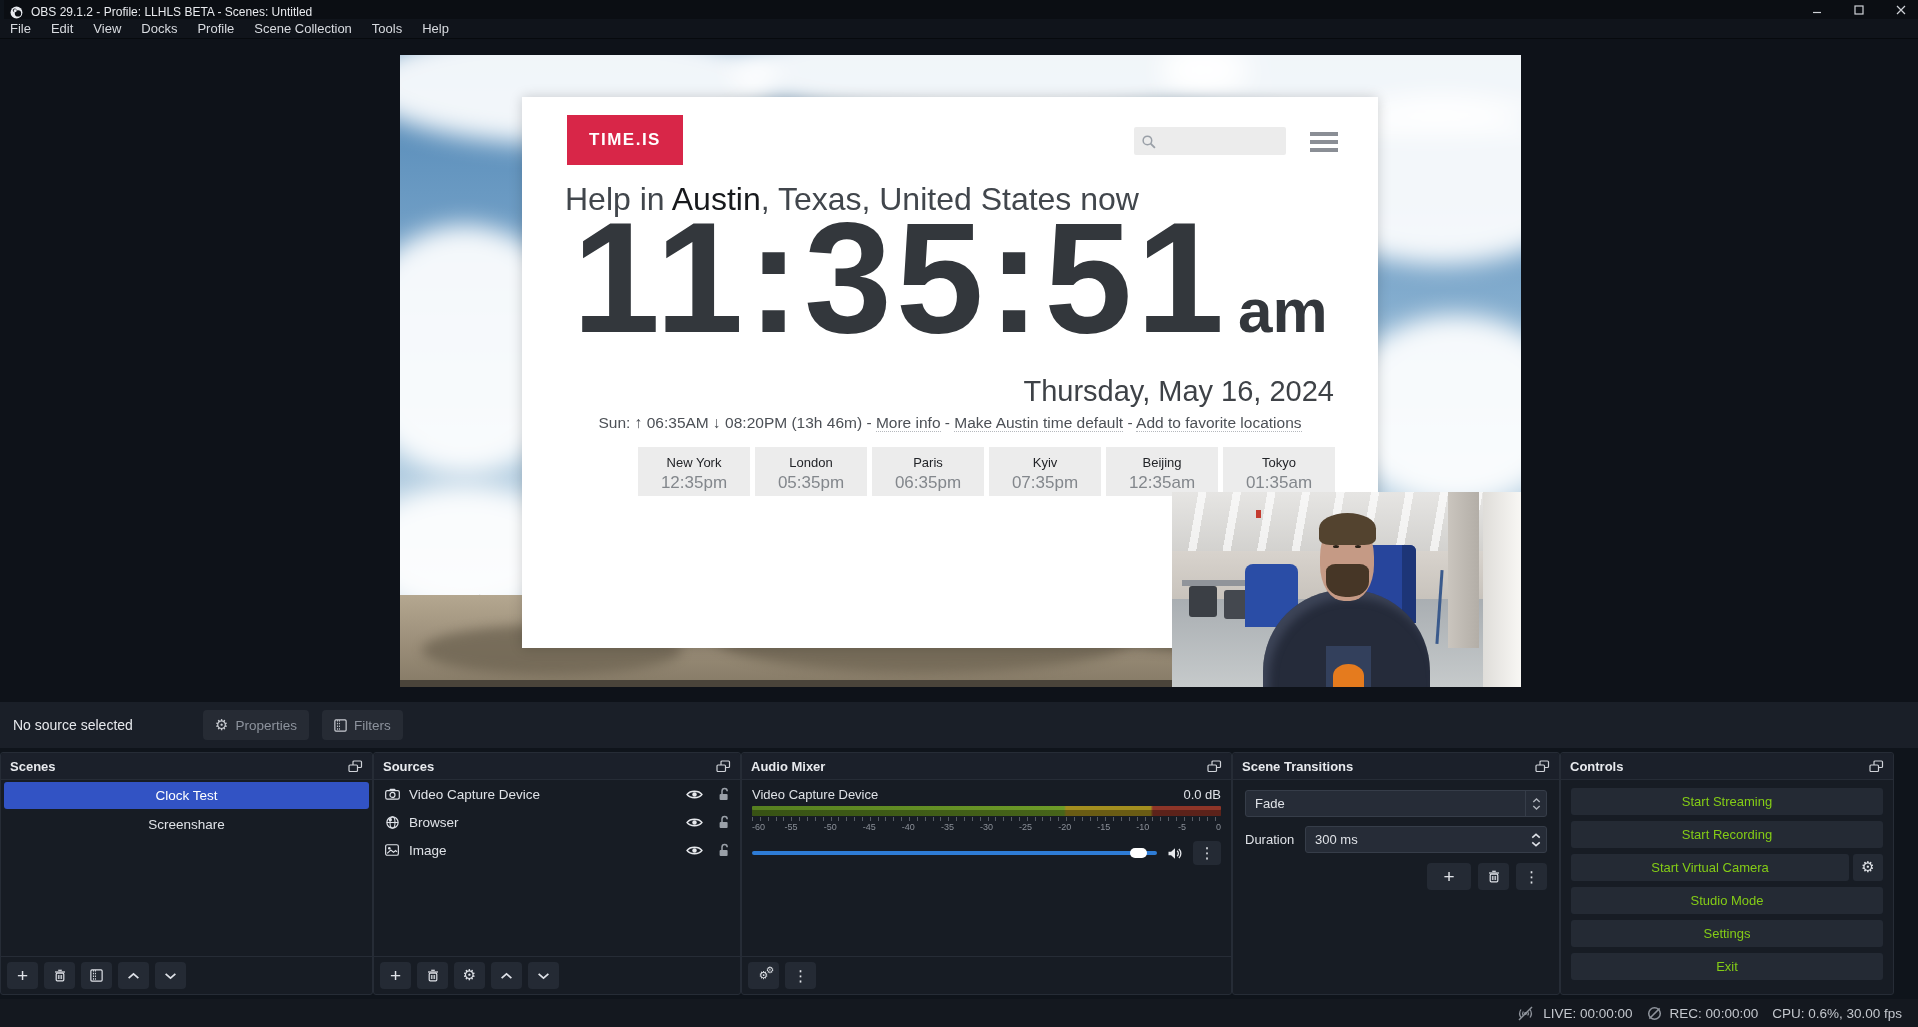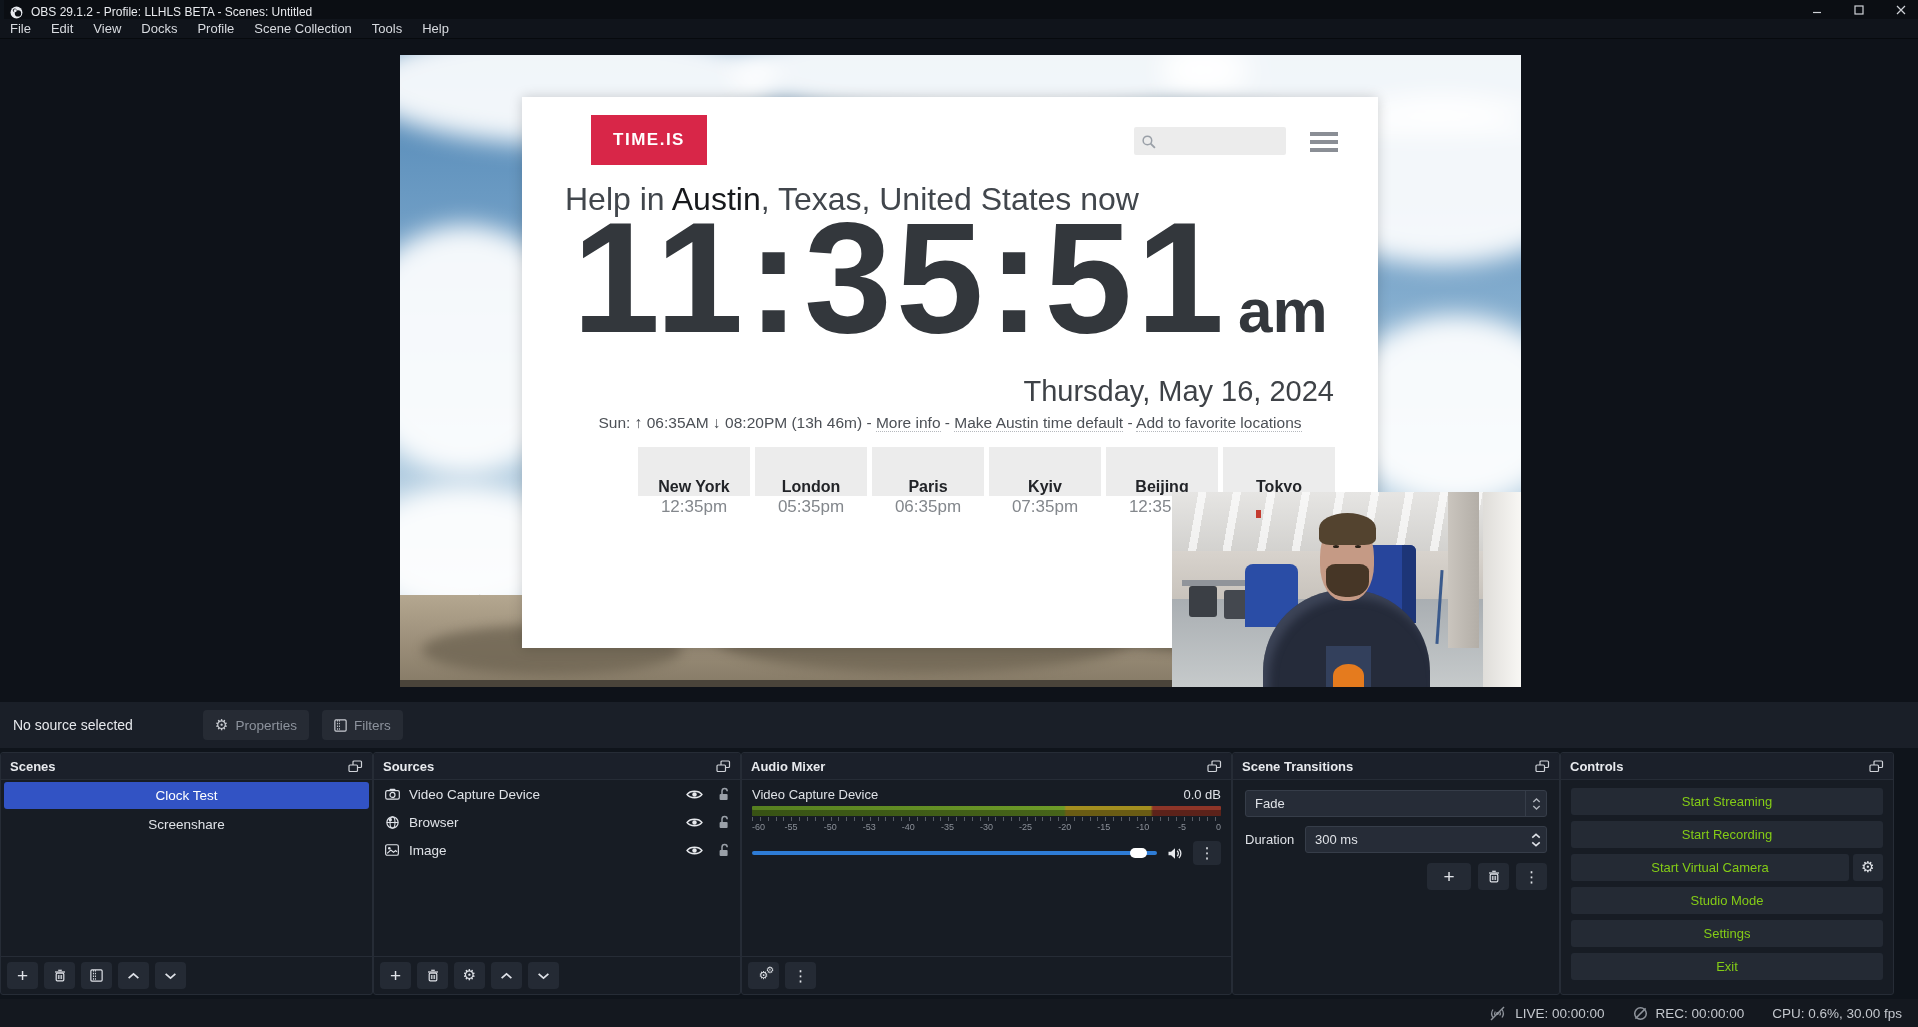--- a/index.html
+++ b/index.html
@@ -25,36 +25,36 @@
   .cloud { position:absolute; background:rgba(255,255,255,.92); border-radius:50%; filter:blur(12px); }
   .desert { position:absolute; left:0; bottom:0; width:100%; height:92px; background:linear-gradient(180deg,#b4a790 0%,#9a8d78 55%,#857a66 100%); }
   .desert-band { position:absolute; left:0; bottom:0; width:100%; height:7px; background:#4a443a; }
   .dune { position:absolute; background:#6f6553; border-radius:50%; filter:blur(6px); opacity:.8; }
   .mountain { position:absolute; left:0; bottom:60px; width:190px; height:34px; background:#8e8a84;
               clip-path:polygon(0 40%,14% 10%,28% 35%,42% 5%,58% 38%,72% 18%,86% 45%,100% 30%,100% 100%,0 100%); }
 
   
   .timeis-page { position:absolute; left:122px; top:42px; width:856px; height:551px; background:#ffffff; box-shadow:0 0 12px rgba(0,0,0,.18); }
   .ti-logo { position:absolute; left:45px; top:18px; width:116px; height:50px; background:#d82648; color:#fff;
-             display:flex; align-items:center; justify-content:center; font-weight:700; font-size:17px; letter-spacing:1.5px;margin-left:24px; }
+             display:flex; align-items:center; justify-content:center; font-weight:700; font-size:17px; letter-spacing:1.5px; }
   .ti-search { position:absolute; left:612px; top:30px; width:152px; height:28px; background:#ececec; border-radius:2px; display:flex; align-items:center; padding-left:7px; }
   .ti-search input { border:none; background:transparent; outline:none; width:118px; font-size:13px; margin-left:5px; }
   .ti-burger { position:absolute; left:788px; top:35px; width:28px; display:flex; flex-direction:column; gap:4px; }
   .ti-burger div { height:4px; background:#8a8e95; }
   .ti-heading { position:absolute; left:43px; top:84px; width:770px; font-size:32px; color:#41464c; white-space:nowrap; }
   .ti-heading b { color:#17191c; font-weight:400; }
   .ti-clock-row { position:absolute; left:0; top:95px; width:856px; text-align:center; white-space:nowrap; }
   .ti-clock { font-size:158px; font-weight:700; color:#33373c; letter-spacing:4px; line-height:170px; }
   .ti-ampm { font-size:62px; font-weight:700; color:#33373c; margin-left:10px; }
   .ti-date { position:absolute; right:44px; top:278px; font-size:29px; color:#3e4247; }
   .ti-sun { position:absolute; left:0; top:317px; width:856px; text-align:center; font-size:15.5px; color:#4c5056; white-space:nowrap; }
   .ti-link { color:#4c5056; text-decoration:none; border-bottom:1px dotted #b5b8bd; cursor:pointer; }
   .cities { position:absolute; left:116px; top:350px; display:flex; gap:5px; }
   .city { width:112px; height:49px; background:#ececec; text-align:center; padding-top:5px; }
-  .city-name { font-size:16px; font-weight:700; color:#222428; line-height:21px;margin-top:24px; }
+  .city-name { font-size:13px; font-weight:400; color:#222428; line-height:21px; }
   .city-time { font-size:17px; color:#83878c; line-height:20px; }
 
   
   .webcam { position:absolute; left:772px; top:437px; width:349px; height:195px; background:#c9c6c0; overflow:hidden; }
   .wc { position:absolute; }
   .wc-ceiling { left:0; top:0; width:100%; height:36%; background:linear-gradient(#e6e5e3,#cfcecb);
     }
   .wc-lights { left:0; top:0; width:100%; height:36%; background:repeating-linear-gradient(100deg, rgba(255,255,255,0) 0 26px, rgba(255,255,255,.85) 26px 34px); opacity:.8; }
   .wc-wall { left:0; top:30%; width:100%; height:28%; background:linear-gradient(#d8d3cd,#c6c1ba); }
   .wc-floor { left:0; top:55%; width:100%; height:45%; background:linear-gradient(#a9aeb2,#c6cacb); }
@@ -131,21 +131,21 @@
   .tr-btns .ibtn.wide { width:44px; }
 
   
   .ctl-body { padding:8px 10px 0 10px; }
   .ctl-btn { height:27px; background:#242a34; border-radius:3px; font-size:13px; color:#84cc16; display:flex; align-items:center; justify-content:center; margin-bottom:6px; }
   .ctl-row { display:flex; gap:4px; margin-bottom:6px; }
   .ctl-row .ctl-btn { flex:1; margin-bottom:0; }
   .ctl-gear { width:30px; height:27px; background:#242a34; border-radius:3px; display:flex; align-items:center; justify-content:center; }
 
   
-  .statusbar { position:absolute; left:0; top:999px; width:1918px; height:28px; background:#14181f; display:flex; align-items:center; justify-content:flex-end; gap:28px; padding-right:16px; font-size:13.5px; color:#c3c7cd; }
+  .statusbar { position:absolute; left:0; top:999px; width:1918px; height:28px; background:#14181f; display:flex; align-items:center; justify-content:flex-end; gap:14px; padding-right:16px; font-size:13.5px; color:#c3c7cd; }
   .stat { display:flex; align-items:center; gap:8px; }
 </style>
 </head>
 <body>
 
 <div class="titlebar">
   <span class="obs-logo">
     <svg width="13" height="13" viewBox="0 0 14 14">
         <circle cx="7" cy="7" r="6.4" fill="#e9ebf0"></circle>
         <circle cx="8.6" cy="8" r="3.4" fill="#0b0e13"></circle>
@@ -472,21 +472,21 @@
       <div class="mix-row1">
         <span>Video Capture Device</span>
         <span>0.0 dB</span>
       </div>
       <div class="meter"></div>
       <div class="tickmarks"></div>
       <div class="ticks">
         <span style="left:0%">-60</span>
         <span style="left:8.33%">-55</span>
         <span style="left:16.67%">-50</span>
-        <span style="left:25%">-53</span>
+        <span style="left:25%">-45</span>
         <span style="left:33.33%">-40</span>
         <span style="left:41.67%">-35</span>
         <span style="left:50%">-30</span>
         <span style="left:58.33%">-25</span>
         <span style="left:66.67%">-20</span>
         <span style="left:75%">-15</span>
         <span style="left:83.33%">-10</span>
         <span style="left:91.67%">-5</span>
         <span style="left:100%">0</span>
       </div>

